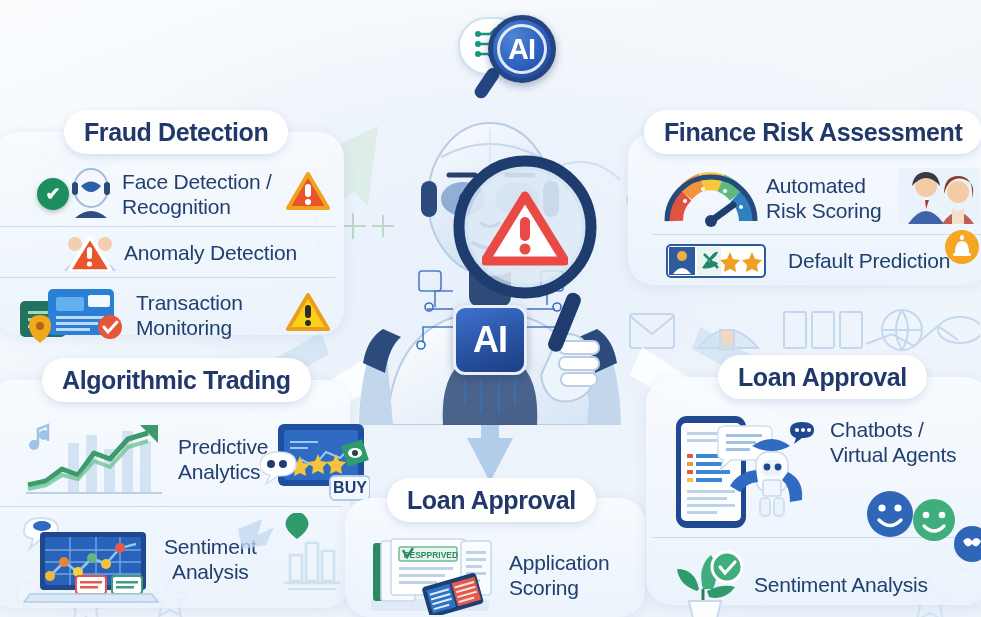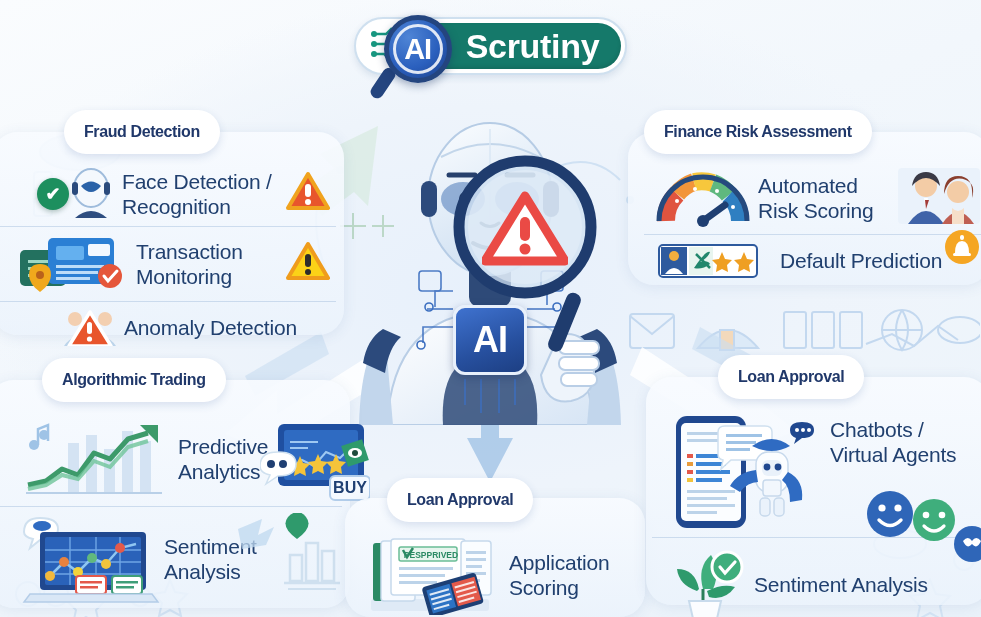--- a/index.html
+++ b/index.html
@@ -79,21 +79,21 @@
     box-shadow:0 2px 14px rgba(60,100,160,.10);
   }
   .panel-head{
     position:absolute;top:0;height:44px;
     background:#ffffff;border-radius:22px;
     box-shadow:0 3px 9px rgba(50,90,150,.16);
     display:flex;align-items:center;justify-content:center;
     padding:0 20px;z-index:5;white-space:nowrap;
   }
   .panel-head span{
-    font-size:16px;font-weight:bold;color:#20386a;letter-spacing:-0.4px;
+    font-size:25px;font-weight:bold;color:#20386a;letter-spacing:-0.4px;
   }
   .items{position:absolute;left:0;top:50px;right:0;}
   .item{
     position:relative;display:flex;align-items:center;
     padding:6px 10px;min-height:52px;box-sizing:border-box;
   }
   .item + .item{border-top:1px solid rgba(150,180,215,.40);}
   .item-label{
     font-size:21px;line-height:25px;color:#21406f;font-weight:normal;
     letter-spacing:-0.2px;
@@ -206,23 +206,20 @@
           </g>
           <g fill="#17967f">
             <circle cx="6" cy="8" r="3"></circle>
               <circle cx="6" cy="18" r="3"></circle>
               <circle cx="6" cy="28" r="3"></circle>
             <circle cx="40" cy="2" r="2.6"></circle>
               <circle cx="42" cy="24" r="2.6"></circle>
               <circle cx="40" cy="36" r="2.6"></circle>
           </g>
         </svg>
-        <span class="badge-pill">
-          <span>Scrutiny</span>
-        </span>
         <span class="magnifier">
           <span class="mag-handle"></span>
           <span class="mag-lens">
             <i>AI</i>
           </span>
         </span>
       </span>
     </span>
 
   </div>
@@ -330,78 +327,78 @@
         <span class="item-label" style="margin-left:4px;">Face Detection /<br>Recognition</span>
         <span class="ico" style="position:absolute;right:6px;top:9px;">
           <svg width="44" height="40" viewBox="0 0 44 40">
             <path d="M22 3 L42 37 H2 Z" fill="#e8552c" stroke="#f0a31e" stroke-width="4" stroke-linejoin="round"></path>
             <rect x="19" y="13" width="6" height="13" rx="3" fill="#fff"></rect>
             <circle cx="22" cy="31" r="3" fill="#fff"></circle>
           </svg>
         </span>
       </div>
 
-      <div class="item" style="min-height:70px;">
-        <span class="ico" style="width:116px;height:62px;margin-left:6px;">
-          <svg width="112" height="60" viewBox="0 0 112 60">
-            <rect x="2" y="16" width="46" height="36" rx="5" fill="#23715f"></rect>
-            <g fill="#9fd8c4">
-                <rect x="10" y="26" width="22" height="3"></rect>
-                <rect x="10" y="33" width="28" height="3"></rect>
-                <rect x="10" y="40" width="18" height="3"></rect>
-              </g>
-            <circle cx="40" cy="24" r="3" fill="#cdeee1"></circle>
-            <rect x="30" y="4" width="66" height="46" rx="5" fill="#2b7fd4"></rect>
-            <rect x="38" y="12" width="28" height="14" rx="2" fill="#64b0ef"></rect>
-            <rect x="70" y="10" width="22" height="12" rx="2" fill="#f2f8ff"></rect>
-            <g fill="#bcdcf8">
-                <rect x="38" y="31" width="48" height="3"></rect>
-                <rect x="38" y="37" width="42" height="3"></rect>
-                <rect x="38" y="43" width="34" height="3"></rect>
-              </g>
-            <circle cx="92" cy="42" r="12" fill="#e5563a"></circle>
-            <path d="M86 42 l4 5 l9 -10" stroke="#fff" stroke-width="3" fill="none" stroke-linecap="round"></path>
-            <path d="M22 30 q11 0 11 11 q0 9 -11 17 q-11 -8 -11 -17 q0 -11 11 -11z" fill="#f0a81c"></path>
-            <circle cx="22" cy="41" r="4" fill="#b9611b"></circle>
-          </svg>
-        </span>
-        <span class="item-label" style="margin-left:4px;">Transaction<br>Monitoring</span>
-        <span class="ico" style="position:absolute;right:6px;top:14px;">
-          <svg width="44" height="40" viewBox="0 0 44 40">
-            <path d="M22 3 L42 37 H2 Z" fill="#fbd217" stroke="#ef9c1c" stroke-width="4" stroke-linejoin="round"></path>
-            <rect x="19" y="13" width="6" height="13" rx="3" fill="#2c2c2c"></rect>
-            <circle cx="22" cy="31" r="3" fill="#2c2c2c"></circle>
-          </svg>
-        </span>
-      </div>
-
       <div class="item" style="min-height:44px;">
         <span class="ico" style="width:62px;height:38px;margin-left:50px;">
           <svg width="60" height="38" viewBox="0 0 60 38">
             <circle cx="14" cy="11" r="7" fill="#f3cfb0"></circle>
               <path d="M3 38 q11 -16 22 0z" fill="#bcd4ea"></path>
             <circle cx="44" cy="11" r="7" fill="#f3cfb0"></circle>
               <path d="M33 38 q11 -16 22 0z" fill="#bcd4ea"></path>
             <path d="M29 4 L50 38 H8 Z" fill="#e8552c" stroke="#ffffff" stroke-width="3.5" stroke-linejoin="round"></path>
             <rect x="26" y="14" width="5" height="12" rx="2.5" fill="#fff"></rect>
             <circle cx="28.5" cy="31" r="2.6" fill="#fff"></circle>
           </svg>
         </span>
         <span class="item-label" style="margin-left:2px;">Anomaly Detection</span>
       </div>
 
+      <div class="item" style="min-height:70px;">
+        <span class="ico" style="width:116px;height:62px;margin-left:6px;">
+          <svg width="112" height="60" viewBox="0 0 112 60">
+            <rect x="2" y="16" width="46" height="36" rx="5" fill="#23715f"></rect>
+            <g fill="#9fd8c4">
+                <rect x="10" y="26" width="22" height="3"></rect>
+                <rect x="10" y="33" width="28" height="3"></rect>
+                <rect x="10" y="40" width="18" height="3"></rect>
+              </g>
+            <circle cx="40" cy="24" r="3" fill="#cdeee1"></circle>
+            <rect x="30" y="4" width="66" height="46" rx="5" fill="#2b7fd4"></rect>
+            <rect x="38" y="12" width="28" height="14" rx="2" fill="#64b0ef"></rect>
+            <rect x="70" y="10" width="22" height="12" rx="2" fill="#f2f8ff"></rect>
+            <g fill="#bcdcf8">
+                <rect x="38" y="31" width="48" height="3"></rect>
+                <rect x="38" y="37" width="42" height="3"></rect>
+                <rect x="38" y="43" width="34" height="3"></rect>
+              </g>
+            <circle cx="92" cy="42" r="12" fill="#e5563a"></circle>
+            <path d="M86 42 l4 5 l9 -10" stroke="#fff" stroke-width="3" fill="none" stroke-linecap="round"></path>
+            <path d="M22 30 q11 0 11 11 q0 9 -11 17 q-11 -8 -11 -17 q0 -11 11 -11z" fill="#f0a81c"></path>
+            <circle cx="22" cy="41" r="4" fill="#b9611b"></circle>
+          </svg>
+        </span>
+        <span class="item-label" style="margin-left:4px;">Transaction<br>Monitoring</span>
+        <span class="ico" style="position:absolute;right:6px;top:14px;">
+          <svg width="44" height="40" viewBox="0 0 44 40">
+            <path d="M22 3 L42 37 H2 Z" fill="#fbd217" stroke="#ef9c1c" stroke-width="4" stroke-linejoin="round"></path>
+            <rect x="19" y="13" width="6" height="13" rx="3" fill="#2c2c2c"></rect>
+            <circle cx="22" cy="31" r="3" fill="#2c2c2c"></circle>
+          </svg>
+        </span>
+      </div>
+
     </div>
   </div>
 
   <div class="panel" style="left:628px;top:110px;width:362px;height:175px;">
     <div class="panel-body"></div>
     <div class="panel-head" style="left:16px;">
       <span>Finance Risk Assessment</span>
     </div>
-    <div class="items" style="top:52px;left:16px;right:8px;">
+    <div class="items" style="top:52px;left:24px;right:8px;">
 
       <div class="item" style="min-height:66px;">
         <span class="ico" style="width:98px;height:60px;">
           <svg width="96" height="58" viewBox="0 0 96 58">
             <path d="M6 54 A42 42 0 0 1 90 54 L74 54 A26 26 0 0 0 22 54 Z" fill="none"></path>
             <g stroke-width="18" fill="none">
               <path d="M11 52 A37 37 0 0 1 22 25" stroke="#e0543f"></path>
               <path d="M22 25 A37 37 0 0 1 39 13" stroke="#f2953a"></path>
               <path d="M39 13 A37 37 0 0 1 58 14" stroke="#f7c73c"></path>
               <path d="M58 14 A37 37 0 0 1 74 26" stroke="#5fb87f"></path>
@@ -550,21 +547,21 @@
                 <rect x="62" y="72" width="18" height="2.5"></rect>
               </g>
             <rect x="94" y="62" width="30" height="18" rx="3" fill="#ffffff" stroke="#3f9e78" stroke-width="2"></rect>
             <g fill="#3f9e78">
                 <rect x="98" y="67" width="22" height="2.5"></rect>
                 <rect x="98" y="72" width="18" height="2.5"></rect>
               </g>
             <path d="M12 80 h122 l6 8 H6z" fill="#d9e7f6" stroke="#b4cde8" stroke-width="1.5"></path>
           </svg>
         </span>
-        <span class="item-label" style="margin-left:2px;">Sentiment<br>Analysis</span>
+        <span class="item-label" style="margin-left:2px;text-align:center;">Sentiment<br>Analysis</span>
         <span class="ico" style="position:absolute;right:-6px;top:6px;">
           <svg width="116" height="84" viewBox="0 0 116 84">
             <path d="M6 16 L30 6 L26 22 L42 14 L34 32 L10 36z" fill="#bfd8ef" opacity=".75"></path>
             <path d="M56 4 q10 -10 18 0 q8 10 -9 22 q-17 -12 -9 -22z" fill="#2f9a6c"></path>
             <g fill="none" stroke="#cfe0ef" stroke-width="2.5">
               <rect x="58" y="42" width="12" height="26"></rect>
                 <rect x="74" y="30" width="12" height="38"></rect>
               <rect x="90" y="38" width="12" height="30"></rect>
               <path d="M52 70 h56"></path>
             </g>

